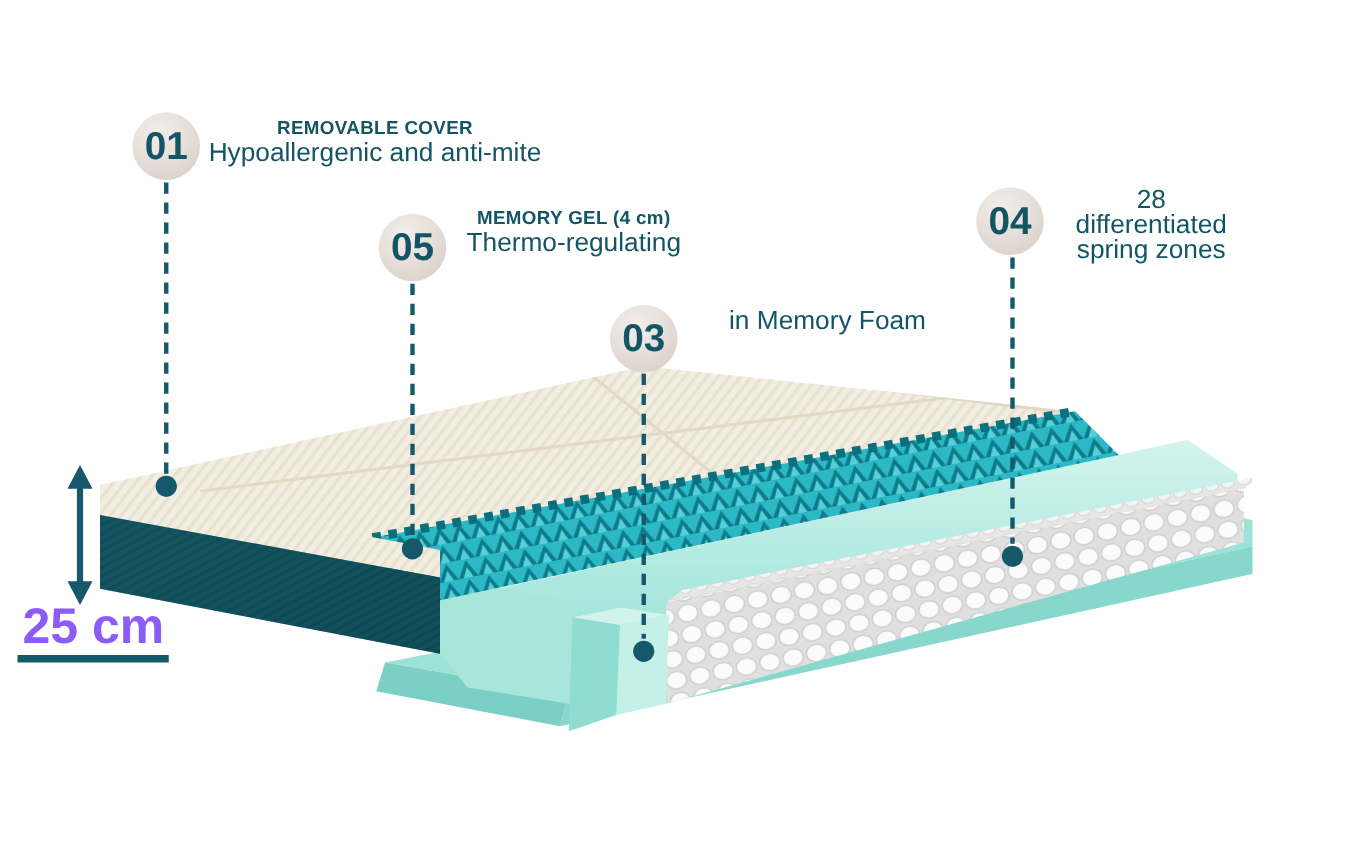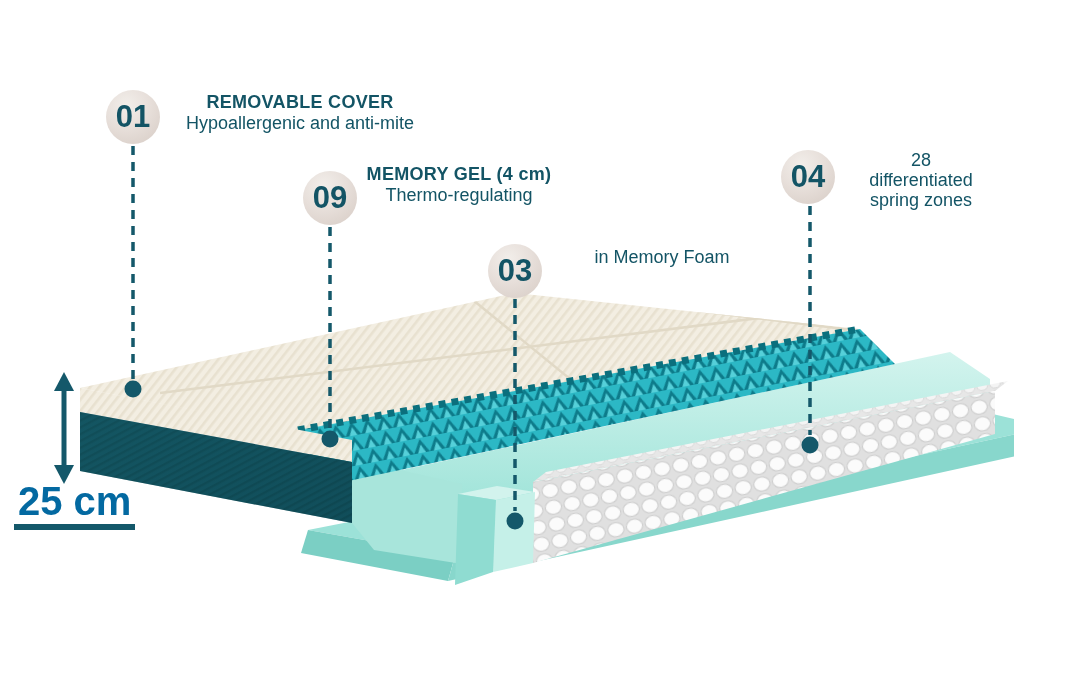--- a/index.html
+++ b/index.html
@@ -1,48 +1,47 @@
 <!DOCTYPE html>
 <html><head>
 <meta charset="utf-8">
 <style>
   html,body { margin:0; padding:0; background:#ffffff; }
   .stage {
     position:relative; width:1002px; height:681px;
     background:#ffffff; overflow:hidden;
     font-family:"Liberation Sans", sans-serif;
-    padding-left:12px;
   }
   .mattress-svg { position:absolute; left:0; top:0; }
 
   
   .num-circle {
     position:absolute; width:54px; height:54px; border-radius:50%;
     background:radial-gradient(circle at 38% 28%, #f2eeea 0%, #e7dfda 45%, #d6cbc4 100%);
     display:flex; align-items:center; justify-content:center;
     font-size:31px; font-weight:700; color:#135465;
   }
   
   .callout-text {
     position:absolute; transform:translateX(-50%);
     text-align:center; color:#135465;
   }
   .callout-title {
-    font-size:18px; font-weight:700; letter-spacing:0.3px;
+    font-size:15px; font-weight:700; letter-spacing:0.3px;
     line-height:21px; white-space:nowrap;
   }
   .callout-sub {
-    font-size:18px; font-weight:400; line-height:20px;
+    font-size:21px; font-weight:400; line-height:20px;
   }
   .callout-sub.wrap { max-width:170px; margin:0 auto; }
 
   
   .measure-label {
     position:absolute; left:14px; top:481px;
-    font-size:40px; font-weight:700; color:#0369a1;
+    font-size:40px; font-weight:700; color:#8b5cf6;
     padding:0 4px 3px 4px; border-bottom:6px solid #14586a;
     line-height:40px;
   }
 </style>
 </head>
 <body>
 
 <div class="stage">
 
   <svg class="mattress-svg" width="1082" height="681" viewBox="0 0 1082 681">
@@ -147,21 +146,21 @@
       <polygon points="64,484 54,465 74,465"></polygon>
     </g>
   </svg>
 
   <div class="num-circle" style="left:106px; top:90px;">01</div>
   <div class="callout-text" style="left:300px; top:92px;">
     <div class="callout-title">REMOVABLE COVER</div>
     <div class="callout-sub">Hypoallergenic and anti-mite</div>
   </div>
 
-  <div class="num-circle" style="left:303px; top:171px;">09</div>
+  <div class="num-circle" style="left:303px; top:171px;">05</div>
   <div class="callout-text" style="left:459px; top:164px;">
     <div class="callout-title">MEMORY GEL (4 cm)</div>
     <div class="callout-sub">Thermo-regulating</div>
   </div>
 
   <div class="num-circle" style="left:488px; top:244px;">03</div>
   <div class="callout-text" style="left:662px; top:247px;">
     <div class="callout-sub">in Memory Foam</div>
   </div>
 

